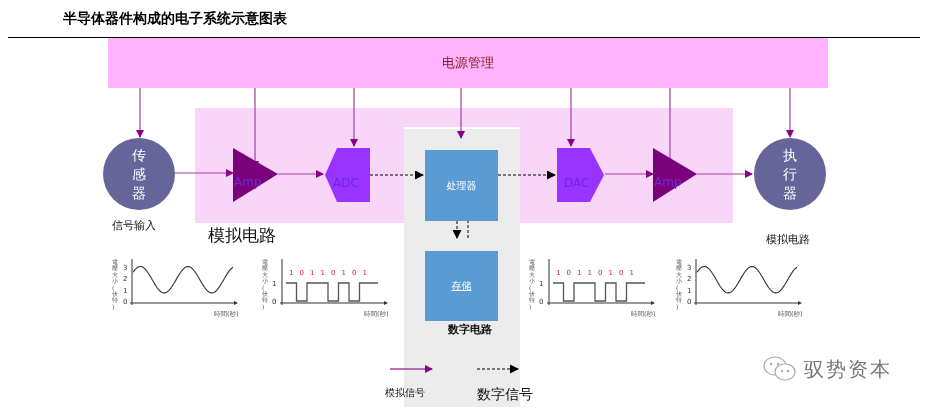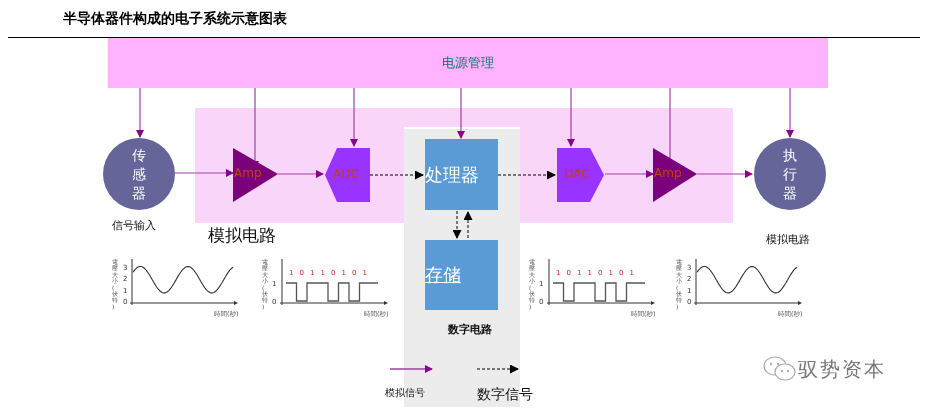--- a/index.html
+++ b/index.html
@@ -3,39 +3,39 @@
 <meta charset="utf-8">
 <style>
   html, body { margin:0; padding:0; background:#ffffff; }
   body { width:925px; height:408px; position:relative; overflow:hidden;
          font-family:"DejaVu Sans", sans-serif; }
   .abs { position:absolute; }
   #title { left:18px; top:10px; font-size:14px; font-weight:bold; color:#000;margin-left:45px; }
   #title-rule { left:8px; top:37px; width:912px; height:1px; background:#000; }
   #power-bar { left:108px; top:38px; width:720px; height:50px; background:#ffb3ff; }
   #power-label { left:108px; top:38px; width:720px; height:63px; line-height:50px;
-                 text-align:center; font-size:13px; color:#0f766e; }
+                 text-align:center; font-size:13px; color:#7f1d1d; }
   #analog-zone { left:195px; top:108px; width:538px; height:115px; background:#fad5fa; }
   #digital-zone { left:404px; top:127px; width:116px; height:278px; background:#ececec; border-top:2px solid #fff; }
-  .blue-box { background:#5b9bd5; color:#fff; font-size:18px; text-align:left; }
+  .blue-box { background:#5b9bd5; color:#fff; font-size:10px; text-align:center;margin-top:11px; }
   #cpu-box { left:425px; top:139px; width:73px; height:71px; line-height:71px; }
   #mem-box { left:425px; top:240px; width:73px; height:70px; line-height:70px;text-decoration:underline; }
   #digital-label { left:404px; top:322px; width:132px; text-align:center; font-size:11px; font-weight:bold; color:#111; }
   #analog-label { left:208px; top:224px; font-size:17px; font-weight:normal; color:#111; }
   .circle { width:72px; height:72px; border-radius:50%; background:#65659a; color:#fff;
             font-size:14px; display:flex; flex-direction:column; align-items:center; justify-content:center; line-height:19px; }
   #sensor { left:103px; top:138px; }
   #actuator { left:754px; top:138px; }
   .io-label { font-size:11px; color:#111; }
   #in-label { left:112px; top:218px; }
   #out-label { left:766px; top:232px; }
-  .comp-text { font-size:12px; color:#c2410c; }
+  .comp-text { font-size:12px; color:#6d28d9;margin-top:9px; }
   #legend-analog-label { left:385px; top:386px; font-size:10px; color:#111; }
   #legend-digital-label { left:477px; top:386px; font-size:14px; color:#111; }
-  #watermark { left:762px; top:355px; display:flex; align-items:center; gap:0; }
+  #watermark { left:762px; top:355px; display:flex; align-items:center; gap:6px; }
   #watermark-text { font-size:20px; color:#777; letter-spacing:2px; }
   .wave-panel { background:#fff; }
   svg text { font-family:"DejaVu Sans", sans-serif; }
 </style>
 </head>
 <body>
 
 <div id="title" class="abs">半导体器件构成的电子系统示意图表</div>
 <div id="title-rule" class="abs"></div>
 

